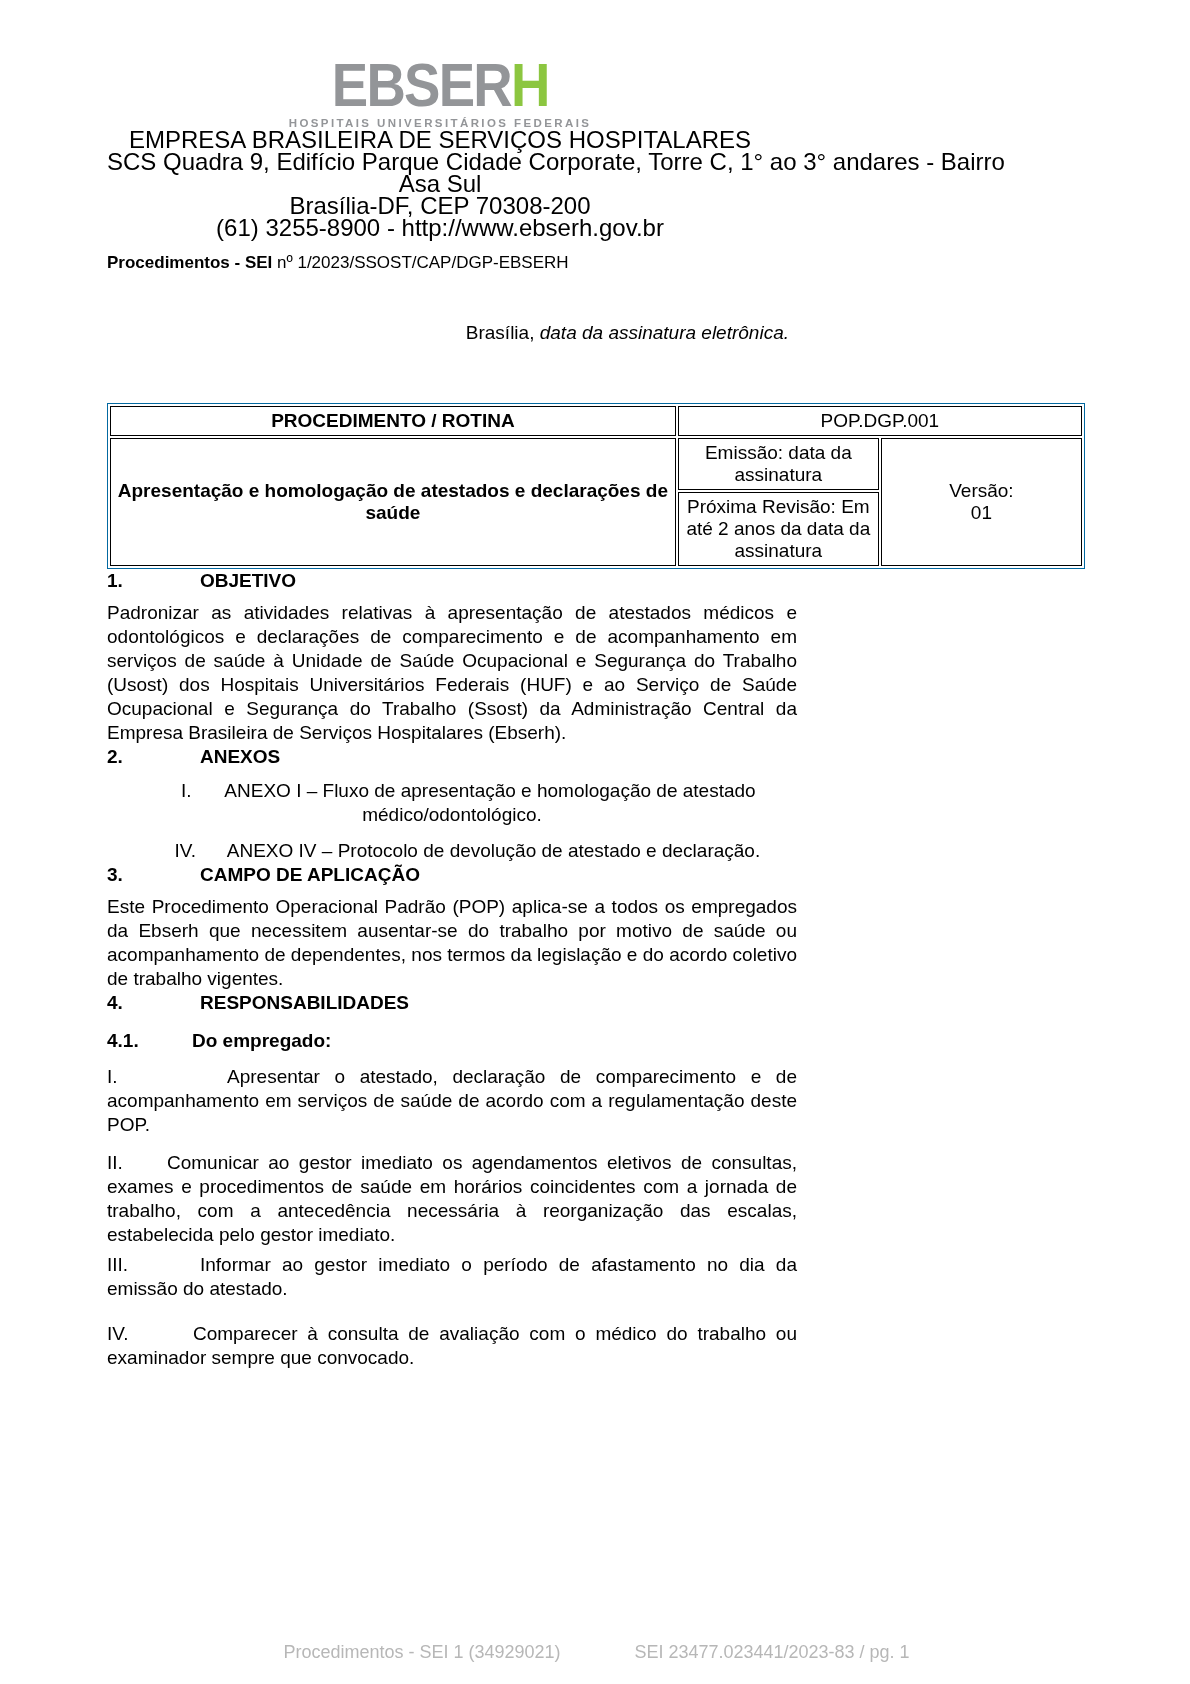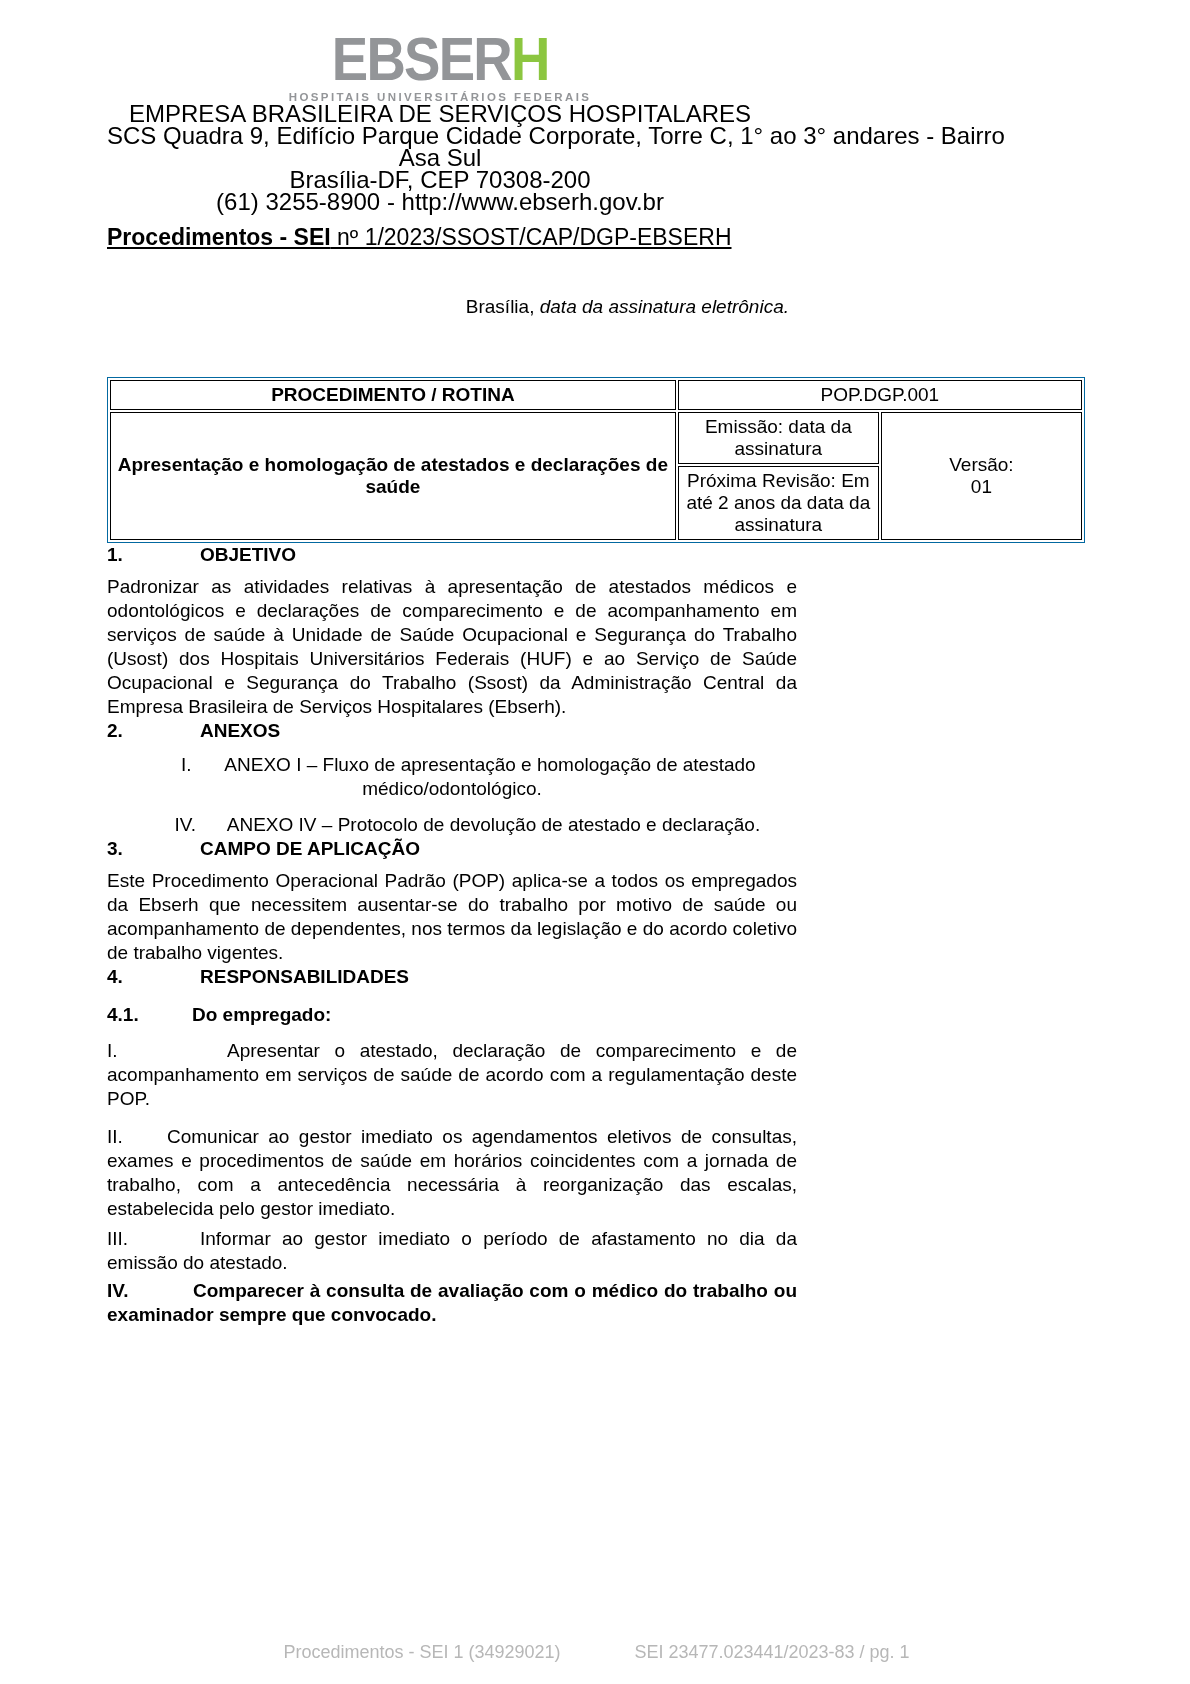--- a/index.html
+++ b/index.html
@@ -8,21 +8,21 @@
     width:1190px;
     height:1684px;
     margin:0 auto;
     background:#ffffff;
     font-family:"Liberation Sans", sans-serif;
     color:#000;
     overflow:hidden;
   }
   
   .header-block{
-    padding-top:28px;
+    padding-top:54px;
     margin-left:107px;
     width:666px;
     text-align:center;
   }
   .logo-wordmark{
     display:inline-block;
     font-size:62px;
     line-height:1;
     font-weight:bold;
     letter-spacing:-2px;
@@ -42,23 +42,22 @@
   }
   .letterhead-lines{
     font-size:24px;
     line-height:22px;
   }
   .letterhead-lines div{white-space:nowrap;}
   
   .doc-ref{
     margin:12px 0 0 107px;
     width:690px;
-    font-size:23px;
+    font-size:17px;
     line-height:24px;
-    text-decoration:underline;
   }
   .doc-ref b{font-weight:bold;}
   .dateline{
     margin:46px 0 0 107px;
     width:690px;
     font-size:19px;
     line-height:24px;
     text-align:right;
     padding-right:8px;
     box-sizing:border-box;
@@ -104,21 +103,21 @@
   .nwa{width:76px;}
   .nwb{width:83px;}
   .nw1{width:120px;}
   .nw2{width:60px;}
   .nw3{width:93px;}
   .nw4{width:86px;}
   .mt10{margin-top:10px;}
   .mt18{margin-top:18px;}
   .mt12{margin-top:12px;}
   .mt6{margin-top:6px;}
-  .mt8{margin-top:4px;font-weight:bold;}
+  .mt8{margin-top:21px;}
   
   .footer{
     position:absolute;
     top:1642px;
     left:0;
     width:100%;
     font-size:18px;
     color:#b7b7b7;
   }
   .footer .f-left{

